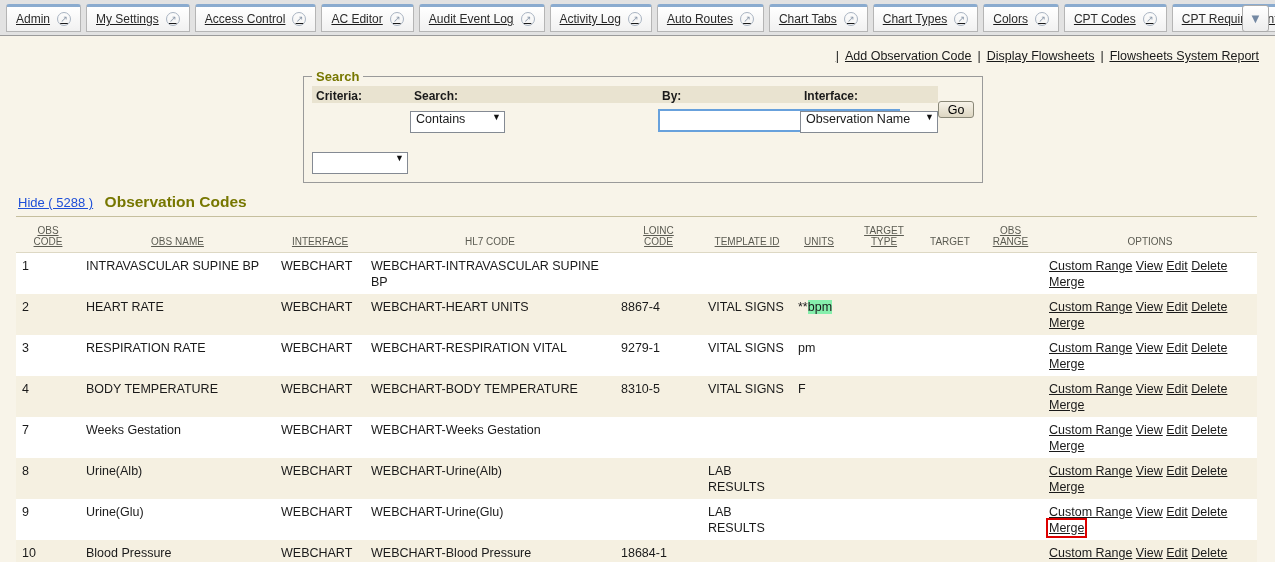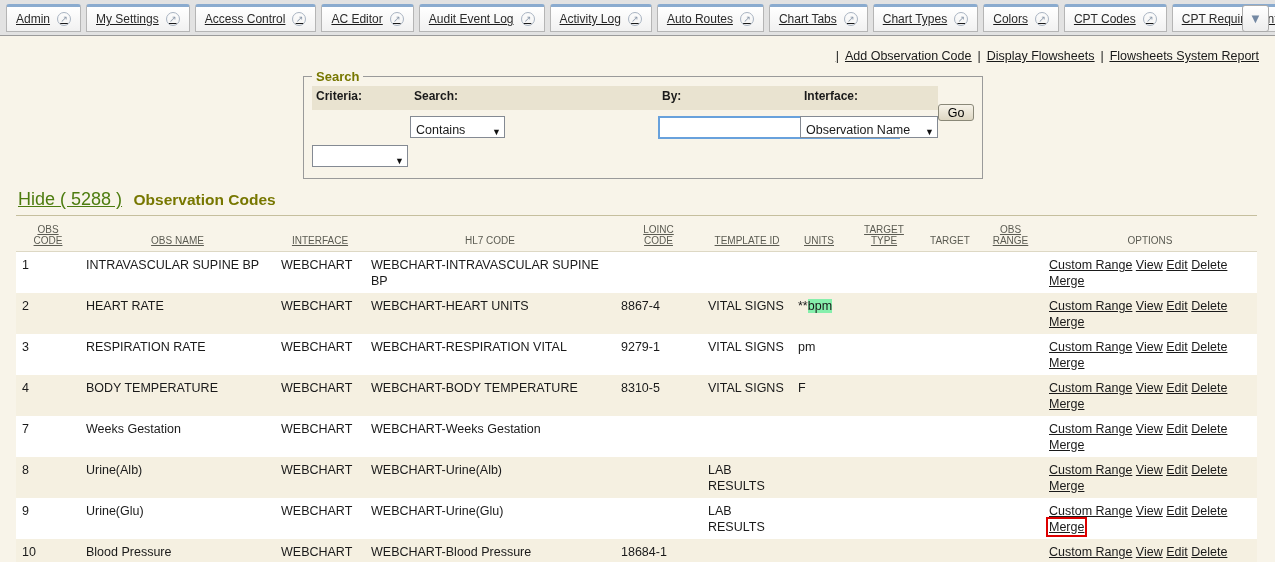--- a/index.html
+++ b/index.html
@@ -63,25 +63,25 @@
   fieldset.search legend {
     font-weight: bold; color: #777700; font-size: 13px; padding: 0 4px;
   }
   .search-grid {
     display: grid;
     grid-template-columns: 98px 248px 142px 138px auto;
     align-items: start;
   }
   .sg-label {
     background: #e9e3d0; font-weight: bold; font-size: 12px;
-    padding: 3px 4px; height: 24px;
+    padding: 3px 4px; height: 17px;
   }
   .sg-ctrl { padding: 6px 4px 0 0; }
   .fselect {
-    display: inline-flex; align-items: flex-end; justify-content: space-between;
+    display: inline-flex; align-items: flex-start; justify-content: space-between;
     border: 1px solid #848a93; background: #fff;
     height: 22px; font-size: 12.5px; padding: 0 3px 0 5px;
   }
   .fselect .arrow { font-size: 9px; color: #111; margin-left: 6px; }
   .search-input {
     width: 242px; height: 23px;
     border: 2px solid #68a1dc; background: #fff;
     font-size: 12.5px; padding: 0 4px;
     font-family: "Liberation Sans", sans-serif;
   }
@@ -90,21 +90,21 @@
     align-self: center; justify-self: end;
     width: 36px; height: 17px;
     background: linear-gradient(#f7f3e9, #ddd6c2);
     border: 1px solid #8a8878; border-radius: 3px;
     font-size: 12.5px; font-family: "Liberation Sans", sans-serif;
     cursor: pointer;
   }
 
   
   .section-head { margin: 10px 0 5px 2px; }
-  .hide-link { color: #4d7c0f; font-size: 18px; margin-top: 48px; }
+  .hide-link { color: #1d4ed8; font-size: 13px; margin-top: 48px; }
   .section-title { color: #777700; font-weight: bold; font-size: 15.5px; margin-left: 7px; }
 
   
   table.obs {
     width: 1241px;
     border-collapse: collapse;
     border-top: 1px solid #c6bf9e;
     font-size: 12.5px;
     table-layout: fixed;
   }

